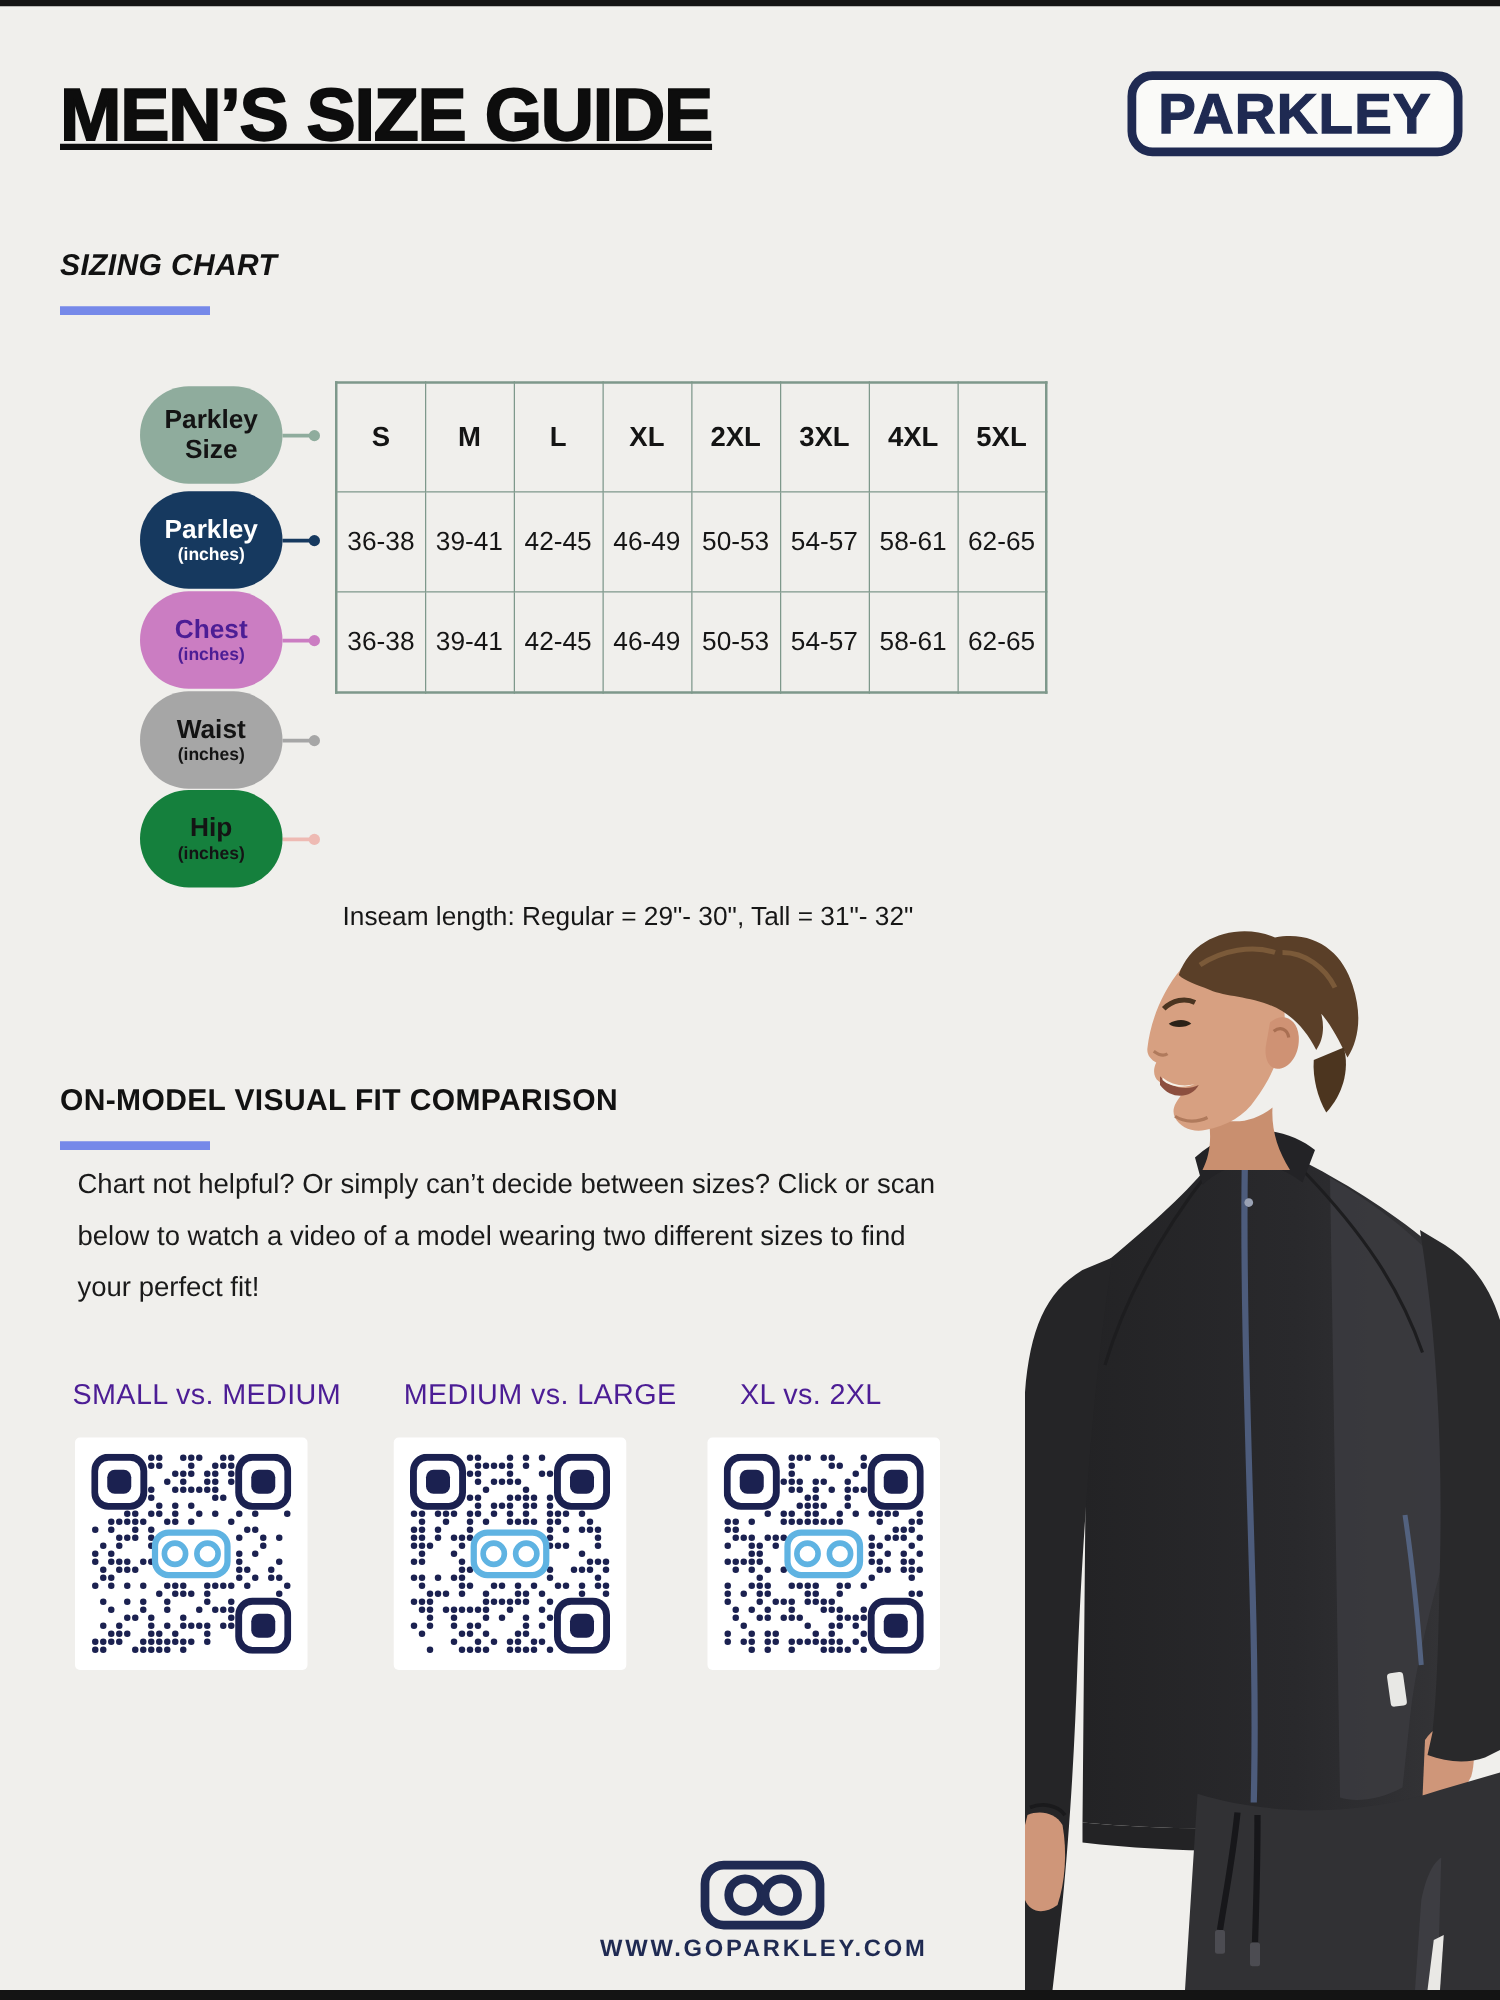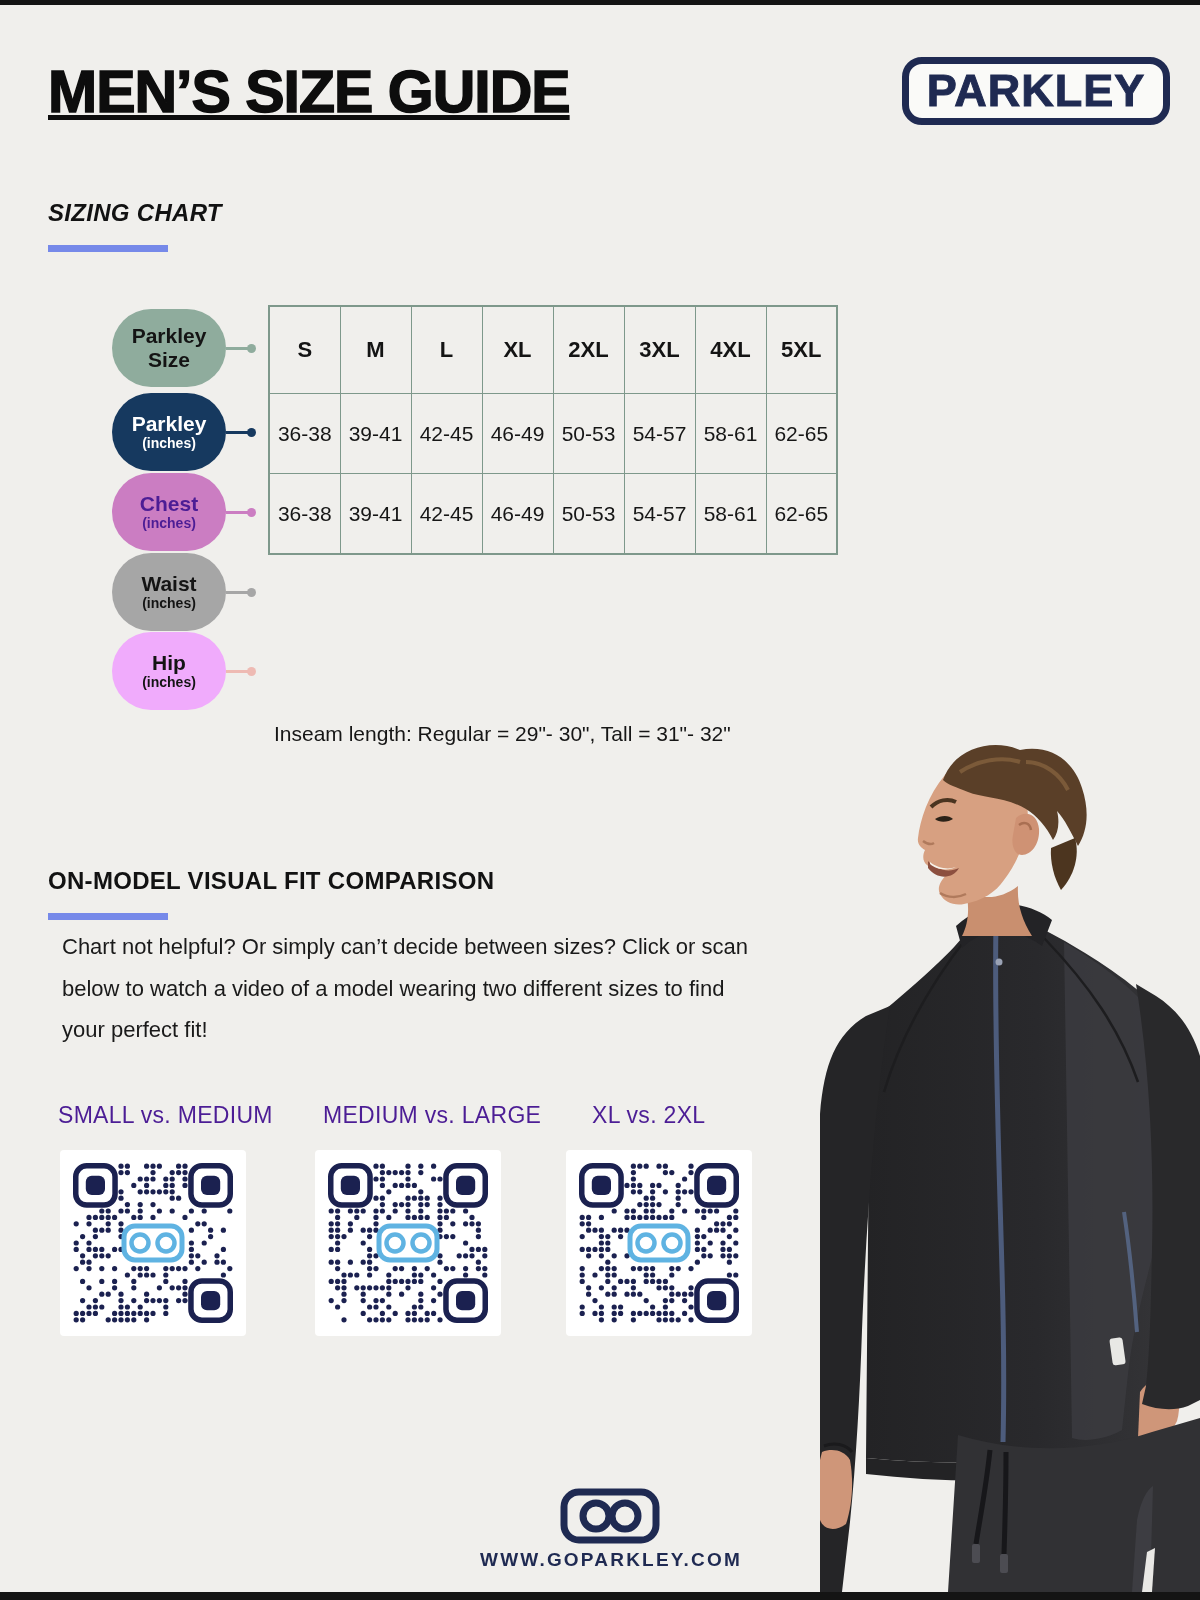--- a/index.html
+++ b/index.html
@@ -137,21 +137,21 @@
       <div class="oval-sub">(inches)</div>
     </div>
     <div class="connector-line" style="top: 511px; background: rgb(203, 125, 194);"></div>
     <div class="connector-dot" style="top: 507.5px; background: rgb(203, 125, 194);"></div>
     <div class="oval" style="top: 553px; background: rgb(166, 166, 166); color: rgb(20, 20, 20);">
       <div class="oval-title">Waist</div>
       <div class="oval-sub">(inches)</div>
     </div>
     <div class="connector-line" style="top: 591px; background: rgb(166, 166, 166);"></div>
     <div class="connector-dot" style="top: 587.5px; background: rgb(166, 166, 166);"></div>
-    <div class="oval" style="top: 632px; background: #f0abfc; color: rgb(20, 20, 20); text-align: center;">
+    <div class="oval" style="top: 632px; background: #15803d; color: rgb(20, 20, 20); text-align: center;">
       <div class="oval-title">Hip</div>
       <div class="oval-sub">(inches)</div>
     </div>
     <div class="connector-line" style="top: 670px; background: rgb(238, 186, 179);"></div>
     <div class="connector-dot" style="top: 666.5px; background: rgb(238, 186, 179);"></div>
   </div>
 
 <div class="inseam-note">Inseam length:  Regular = 29"- 30", Tall = 31"- 32"</div>
 
 <div class="section-heading" id="fit-heading">ON-MODEL VISUAL FIT COMPARISON</div>

